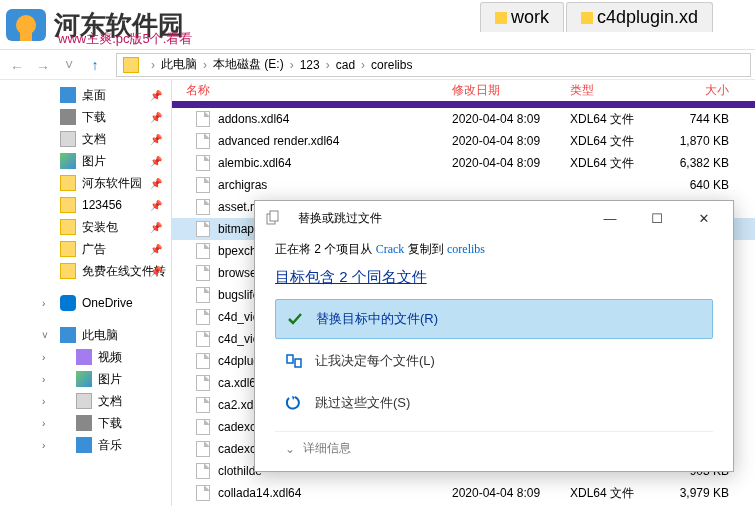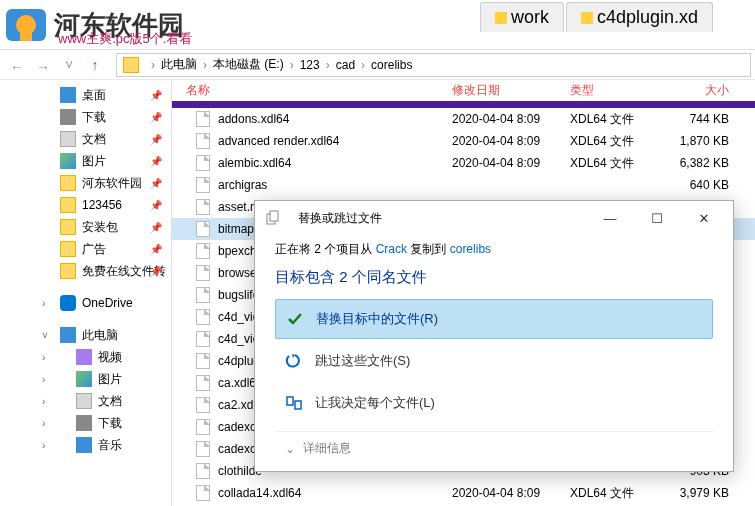--- a/index.html
+++ b/index.html
@@ -50,22 +50,22 @@
 .file-icon { width: 14px; height: 16px; background: #fff; border: 1px solid #bbb; margin-right: 8px; margin-left: 10px; position: relative; }
 .file-icon:before { content: ""; position: absolute; right: -1px; top: -1px; border: 3px solid transparent; border-left-color: #bbb; border-bottom-color: #bbb; }
 .col-size { text-align: right; }
 
 .dialog { position: absolute; left: 254px; top: 200px; width: 480px; background: #fff; border: 1px solid #aaa; box-shadow: 0 4px 20px rgba(0,0,0,0.25); }
 .dlg-title { display: flex; align-items: center; height: 34px; padding: 0 10px; font-size: 12px; gap: 9px; }
 .dlg-title .spacer { flex: 1; }
 .dlg-title .winbtn { width: 38px; height: 28px; display: flex; align-items: center; justify-content: center; font-size: 13px; color: #333; }
 .dlg-body { padding: 6px 20px 14px 20px; }
 .dlg-info { font-size: 12px; margin-bottom: 10px; }
-.dlg-info .link { color: #0066cc; }
-.dlg-head { font-size: 15px; color: #003399; margin-bottom: 12px; }
+.dlg-info .link { color: #0066cc; font-family: Liberation Serif, serif; }
+.dlg-head { font-size: 15px; color: #003399; margin-bottom: 12px; text-decoration: underline; }
 .dlg-opt { display: flex; align-items: center; height: 40px; padding-left: 10px; font-size: 13px; color: #333; border-radius: 2px; margin-bottom: 2px; }
 .dlg-opt.active { background: #bde0f5; border: 1px solid #7fc0e6; color: #003399; }
 .dlg-opt .opt-icon { width: 18px; height: 18px; margin-right: 12px; display: flex; align-items: center; justify-content: center; }
 .dlg-more { display: flex; align-items: center; padding: 8px 0 0 10px; color: #777; font-size: 12px; border-top: 1px solid #eee; margin-top: 8px; }
 .dlg-more .chev-down { margin-right: 8px; color: #888; }
 .dlg-ticon { width: 16px; height: 16px; margin-right: 8px; }
 </style>
 </head>
 <body>
 
@@ -386,33 +386,33 @@
       <span class="opt-icon">
           <svg width="16" height="16" viewBox="0 0 16 16">
             <path d="M2 8 L6 12 L14 3" stroke="#1a7a1a" stroke-width="2.5" fill="none"></path>
           </svg>
         </span>
       <span>替换目标中的文件(R)</span>
     </div>
     <div class="dlg-opt">
       <span class="opt-icon">
           <svg width="16" height="16" viewBox="0 0 16 16">
+            <rect x="1" y="2" width="6" height="8" fill="none" stroke="#0066cc" stroke-width="1.5"></rect>
+            <rect x="9" y="6" width="6" height="8" fill="none" stroke="#0066cc" stroke-width="1.5"></rect>
+          </svg>
+        </span>
+      <span>让我决定每个文件(L)</span>
+    </div>
+    <div class="dlg-opt">
+      <span class="opt-icon">
+          <svg width="16" height="16" viewBox="0 0 16 16">
             <path d="M3 3 A6 6 0 1 0 9 2" stroke="#0066cc" stroke-width="2" fill="none"></path>
             <path d="M6 1 L9 2 L7 5" fill="#0066cc"></path>
           </svg>
         </span>
       <span>跳过这些文件(S)</span>
     </div>
-    <div class="dlg-opt">
-      <span class="opt-icon">
-          <svg width="16" height="16" viewBox="0 0 16 16">
-            <rect x="1" y="2" width="6" height="8" fill="none" stroke="#0066cc" stroke-width="1.5"></rect>
-            <rect x="9" y="6" width="6" height="8" fill="none" stroke="#0066cc" stroke-width="1.5"></rect>
-          </svg>
-        </span>
-      <span>让我决定每个文件(L)</span>
-    </div>
     <div class="dlg-more">
       <span class="chev-down">⌄</span>
       <span>详细信息</span>
     </div>
   </div>
 </div>
 
 </body></html>

